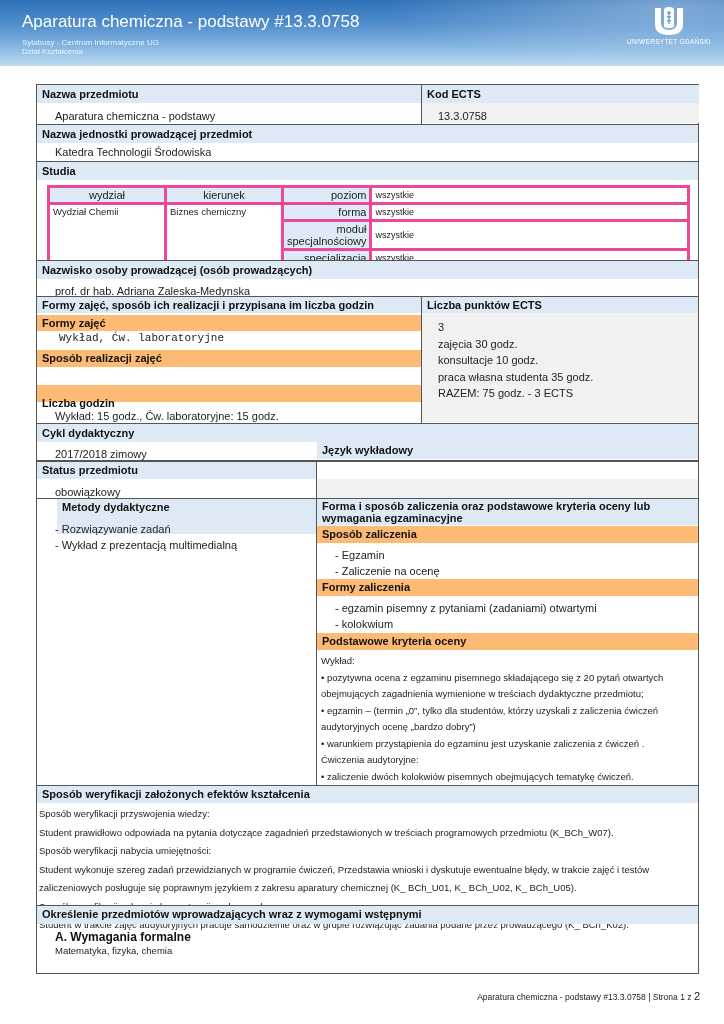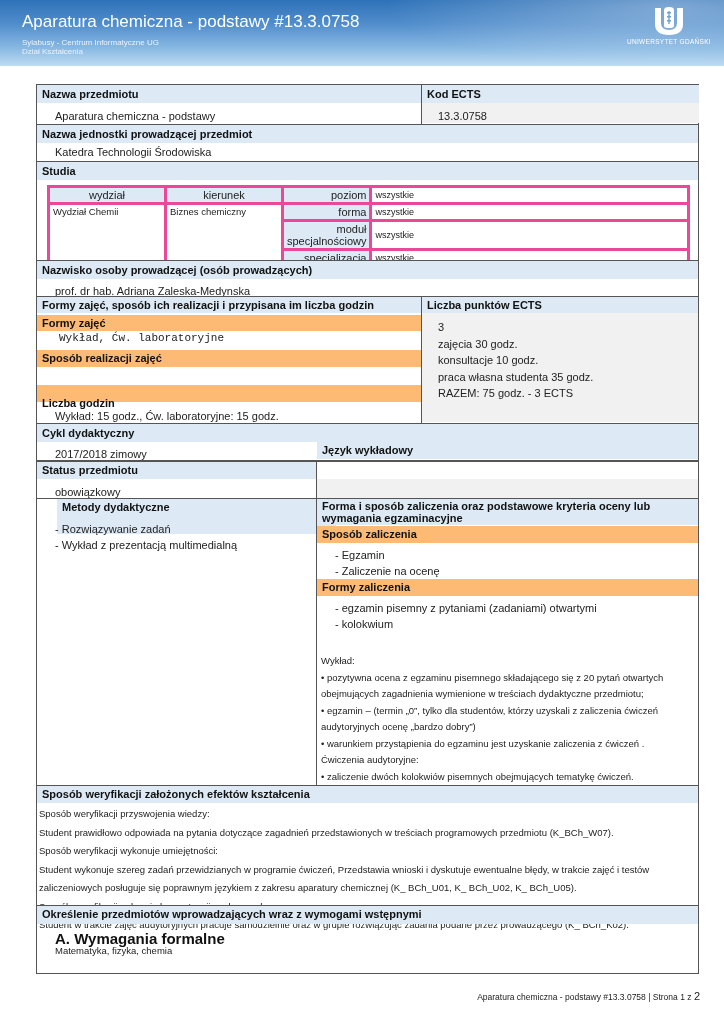--- a/index.html
+++ b/index.html
@@ -141,46 +141,47 @@
   <div class="abs hdr-sub" style="left:280px; top:441px; width:381px; height:17px; padding-top:2px;">Sposób zaliczenia</div>
   <div class="abs" style="left:280px; top:462px; width:381px;">
     <div class="list-item">- Egzamin</div>
     <div class="list-item">- Zaliczenie na ocenę</div>
   </div>
   <div class="abs hdr-sub" style="left:280px; top:494px; width:381px; height:17px; padding-top:2px;">Formy zaliczenia</div>
   <div class="abs" style="left:280px; top:515px; width:381px;">
     <div class="list-item">- egzamin pisemny z pytaniami (zadaniami) otwartymi</div>
     <div class="list-item">- kolokwium</div>
   </div>
+  <div class="abs hdr-sub" style="left:280px; top:548px; width:381px; height:17px; padding-top:2px;">Podstawowe kryteria oceny</div>
   <div class="abs" style="left:280px; top:568px; width:381px;">
     <div class="crit">Wykład:</div>
     <div class="crit">• pozytywna ocena z egzaminu pisemnego składającego się z 20 pytań otwartych</div>
     <div class="crit">obejmujących zagadnienia wymienione w treściach dydaktyczne przedmiotu;</div>
     <div class="crit">• egzamin  – (termin „0”, tylko dla studentów, którzy uzyskali z zaliczenia ćwiczeń</div>
     <div class="crit">audytoryjnych ocenę „bardzo dobry”)</div>
     <div class="crit">• warunkiem przystąpienia do egzaminu jest uzyskanie zaliczenia z ćwiczeń .</div>
     <div class="crit">Ćwiczenia audytoryjne:</div>
     <div class="crit">• zaliczenie dwóch kolokwiów pisemnych obejmujących tematykę ćwiczeń.</div>
     <div class="crit">• każdą ocenę negatywną z kolokwium należy poprawić pisząc kolokwium poprawkowe</div>
   </div>
   <div class="vline" style="left:279px; top:377px; height:323px;"></div>
   <div class="hline" style="left:0; top:700px; width:661px;"></div>
 
   <div class="abs hdr" style="left:0; top:701px; width:661px; height:17px; padding-top:2px;">Sposób weryfikacji założonych efektów kształcenia</div>
   <div class="abs" style="left:0; top:720px; width:661px;">
     <div class="verif">Sposób weryfikacji przyswojenia wiedzy:</div>
     <div class="verif">Student prawidłowo odpowiada na pytania dotyczące zagadnień przedstawionych w treściach programowych przedmiotu (K_BCh_W07).</div>
-    <div class="verif">Sposób weryfikacji wykonuje umiejętności:</div>
+    <div class="verif">Sposób weryfikacji nabycia umiejętności:</div>
     <div class="verif">Student wykonuje szereg zadań przewidzianych w programie ćwiczeń, Przedstawia wnioski i dyskutuje ewentualne błędy, w trakcie zajęć i testów</div>
     <div class="verif">zaliczeniowych posługuje się poprawnym językiem z zakresu aparatury chemicznej (K_ BCh_U01, K_ BCh_U02, K_ BCh_U05).</div>
     <div class="verif">Sposób weryfikacji nabrania kompetencji społecznych:</div>
     <div class="verif">Student w trakcie zajęć audytoryjnych pracuje samodzielnie oraz w grupie rozwiązując zadania podane przez prowadzącego (K_ BCh_K02).</div>
   </div>
   <div class="hline" style="left:0; top:820px; width:661px;"></div>
 
   <div class="abs hdr" style="left:0; top:821px; width:661px; height:18px; padding-top:2px;">Określenie przedmiotów wprowadzających wraz z wymogami wstępnymi</div>
-  <div class="abs" style="left:18px; top:845px; font-size:15px; font-weight:bold; color:#111;">A. Wymagania formalne</div>
+  <div class="abs" style="left:18px; top:845px; font-size:12px; font-weight:bold; color:#111;">A. Wymagania formalne</div>
   <div class="abs" style="left:18px; top:860px; font-size:9.5px;">Matematyka, fizyka, chemia</div>
 </div>
 
 <div class="footer">
   <span>Aparatura chemiczna - podstawy #13.3.0758 | Strona 1 z </span><span class="big">2</span>
 </div>
 
 </body></html>

